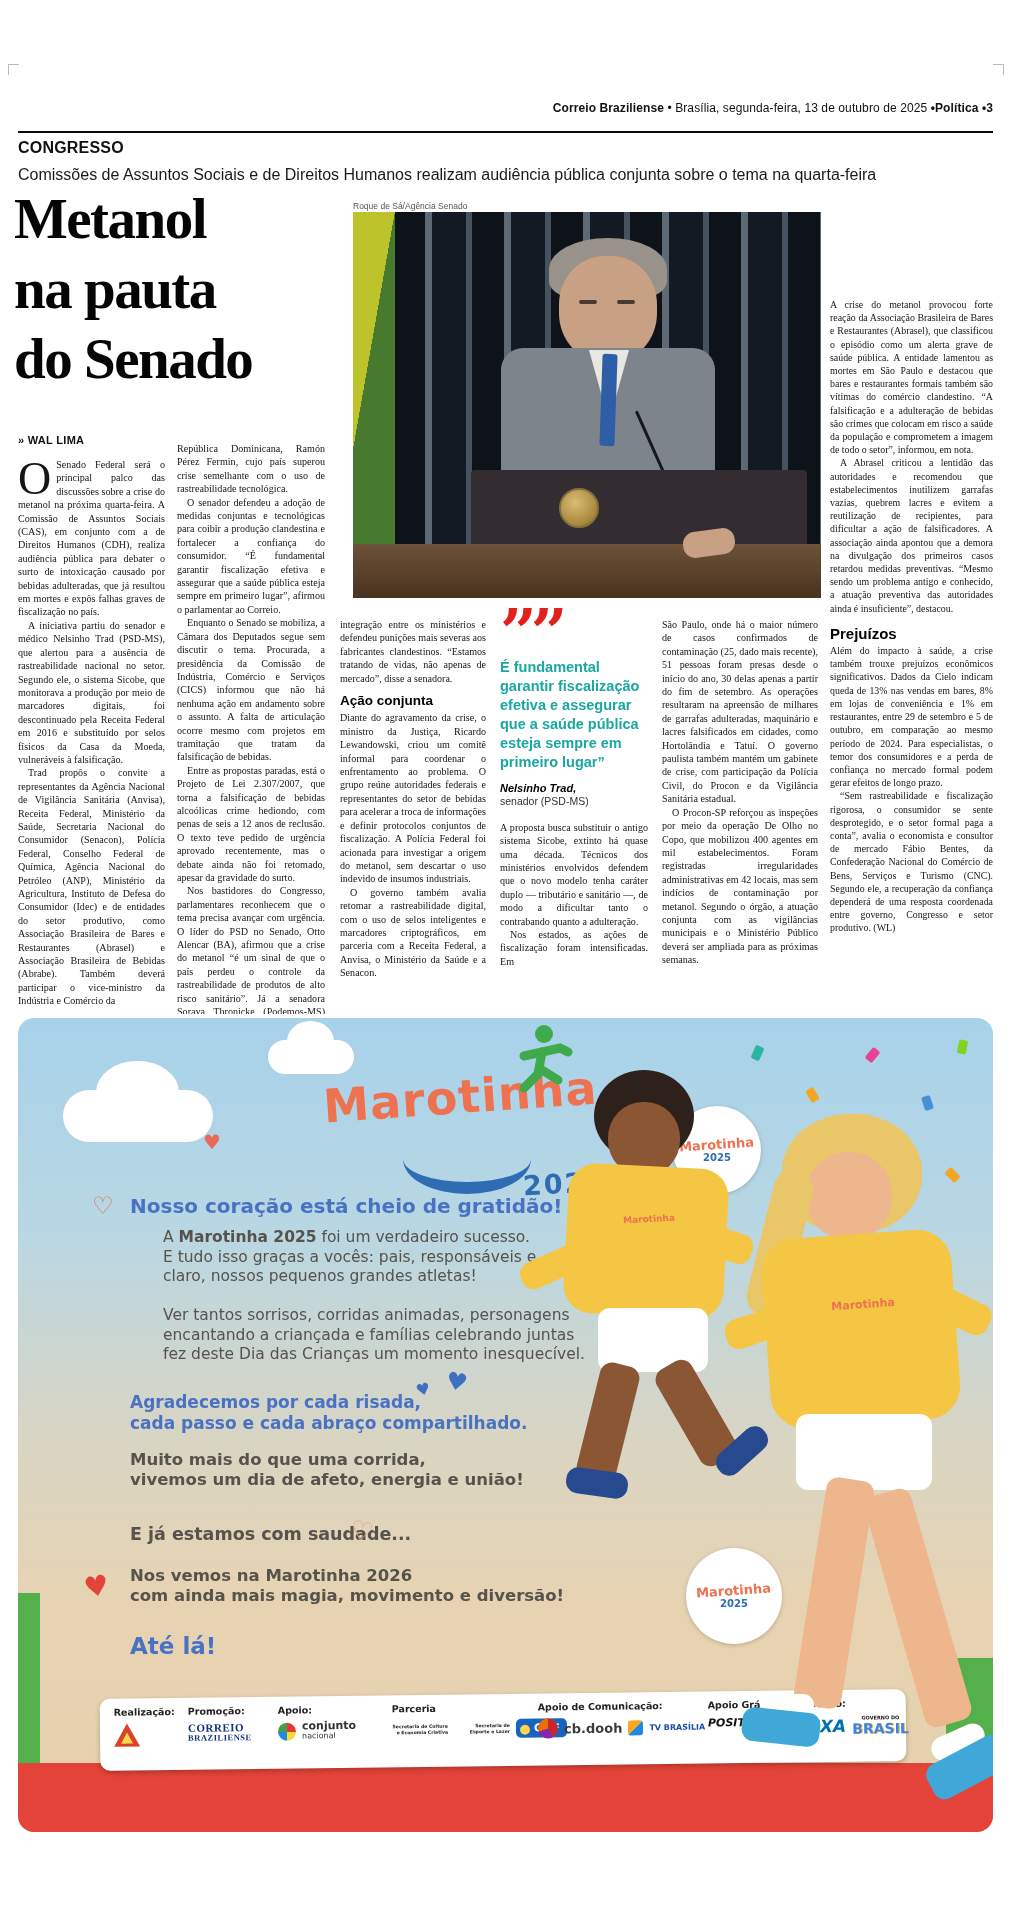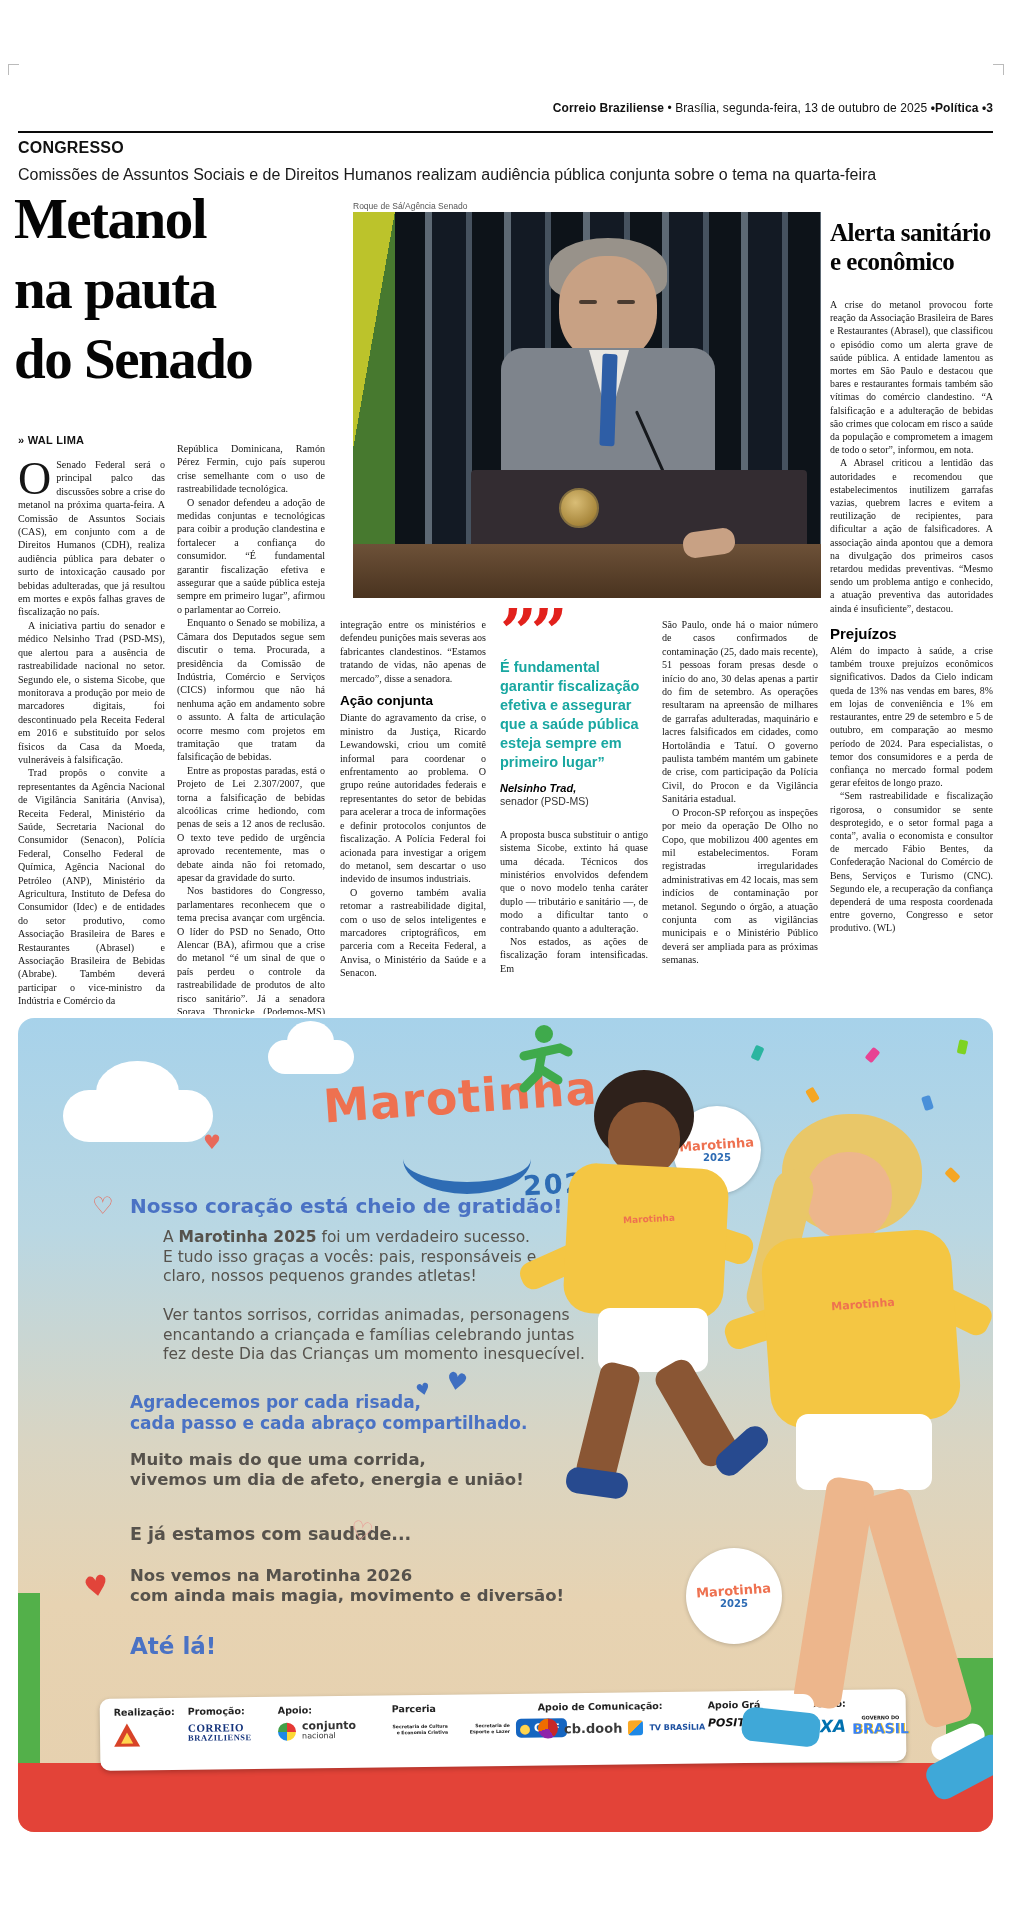--- a/index.html
+++ b/index.html
@@ -160,30 +160,29 @@
     <div class="subhead">Ação conjunta</div>
     <p>Diante do agravamento da crise, o ministro da Justiça, Ricardo Lewandowski, criou um comitê informal para coordenar o enfrentamento ao problema. O grupo reúne autoridades federais e representantes do setor de bebidas para acelerar a troca de informações e definir protocolos conjuntos de fiscalização. A Polícia Federal foi acionada para investigar a origem do metanol, sem descartar o uso indevido de insumos industriais.</p>
     <p>O governo também avalia retomar a rastreabilidade digital, com o uso de selos inteligentes e marcadores criptográficos, em parceria com a Receita Federal, a Anvisa, o Ministério da Saúde e a Senacon.</p>
   </div>
 
   <div class="col" style="left:500px;top:608px;width:148px;height:406px;">
     <div class="qmarks">””</div>
     <div class="qtext">É fundamental garantir fiscalização efetiva e assegurar que a saúde pública esteja sempre em primeiro lugar”</div>
     <div class="qname">Nelsinho Trad,</div>
     <div class="qrole">senador (PSD-MS)</div>
-    <p style="margin-top:19px;">A proposta busca substituir o antigo sistema Sicobe, extinto há quase uma década. Técnicos dos ministérios envolvidos defendem que o novo modelo tenha caráter duplo — tributário e sanitário —, de modo a dificultar tanto o contrabando quanto a adulteração.</p>
+    <p style="margin-top:12px;">A proposta busca substituir o antigo sistema Sicobe, extinto há quase uma década. Técnicos dos ministérios envolvidos defendem que o novo modelo tenha caráter duplo — tributário e sanitário —, de modo a dificultar tanto o contrabando quanto a adulteração.</p>
     <p>Nos estados, as ações de fiscalização foram intensificadas. Em</p>
   </div>
 
   <div class="col" style="left:662px;top:618px;width:156px;height:396px;">
     <p>São Paulo, onde há o maior número de casos confirmados de contaminação (25, dado mais recente), 51 pessoas foram presas desde o início do ano, 30 delas apenas a partir do fim de setembro. As operações resultaram na apreensão de milhares de garrafas adulteradas, maquinário e lacres falsificados em cidades, como Hortolândia e Tatuí. O governo paulista também mantém um gabinete de crise, com participação da Polícia Civil, do Procon e da Vigilância Sanitária estadual.</p>
     <p>O Procon-SP reforçou as inspeções por meio da operação De Olho no Copo, que mobilizou 400 agentes em mil estabelecimentos. Foram registradas irregularidades administrativas em 42 locais, mas sem indícios de contaminação por metanol. Segundo o órgão, a atuação conjunta com as vigilâncias municipais e o Ministério Público deverá ser ampliada para as próximas semanas.</p>
   </div>
 
-  <div class="abs sb-title">Alerta sanitário e econômico</div>
   <div class="col sb-body">
     <p>A crise do metanol provocou forte reação da Associação Brasileira de Bares e Restaurantes (Abrasel), que classificou o episódio como um alerta grave de saúde pública. A entidade lamentou as mortes em São Paulo e destacou que bares e restaurantes formais também são vítimas do comércio clandestino. “A falsificação e a adulteração de bebidas são crimes que colocam em risco a saúde da população e comprometem a imagem de todo o setor”, informou, em nota.</p>
     <p>A Abrasel criticou a lentidão das autoridades e recomendou que estabelecimentos inutilizem garrafas vazias, quebrem lacres e evitem a reutilização de recipientes, para dificultar a ação de falsificadores. A associação ainda apontou que a demora na divulgação dos primeiros casos retardou medidas preventivas. “Mesmo sendo um problema antigo e conhecido, a atuação preventiva das autoridades ainda é insuficiente”, destacou.</p>
     <div class="subhead" style="font-size:15px;margin-top:12px;">Prejuízos</div>
     <p>Além do impacto à saúde, a crise também trouxe prejuízos econômicos significativos. Dados da Cielo indicam queda de 13% nas vendas em bares, 8% em lojas de conveniência e 1% em restaurantes, entre 29 de setembro e 5 de outubro, em comparação ao mesmo período de 2024. Para especialistas, o temor dos consumidores e a perda de confiança no mercado formal podem gerar efeitos de longo prazo.</p>
     <p>“Sem rastreabilidade e fiscalização rigorosa, o consumidor se sente desprotegido, e o setor formal paga a conta”, avalia o economista e consultor de mercado Fábio Bentes, da Confederação Nacional do Comércio de Bens, Serviços e Turismo (CNC). Segundo ele, a recuperação da confiança dependerá de uma resposta coordenada entre governo, Congresso e setor produtivo. (WL)</p>
   </div>
 
   <div class="abs ad">
 

